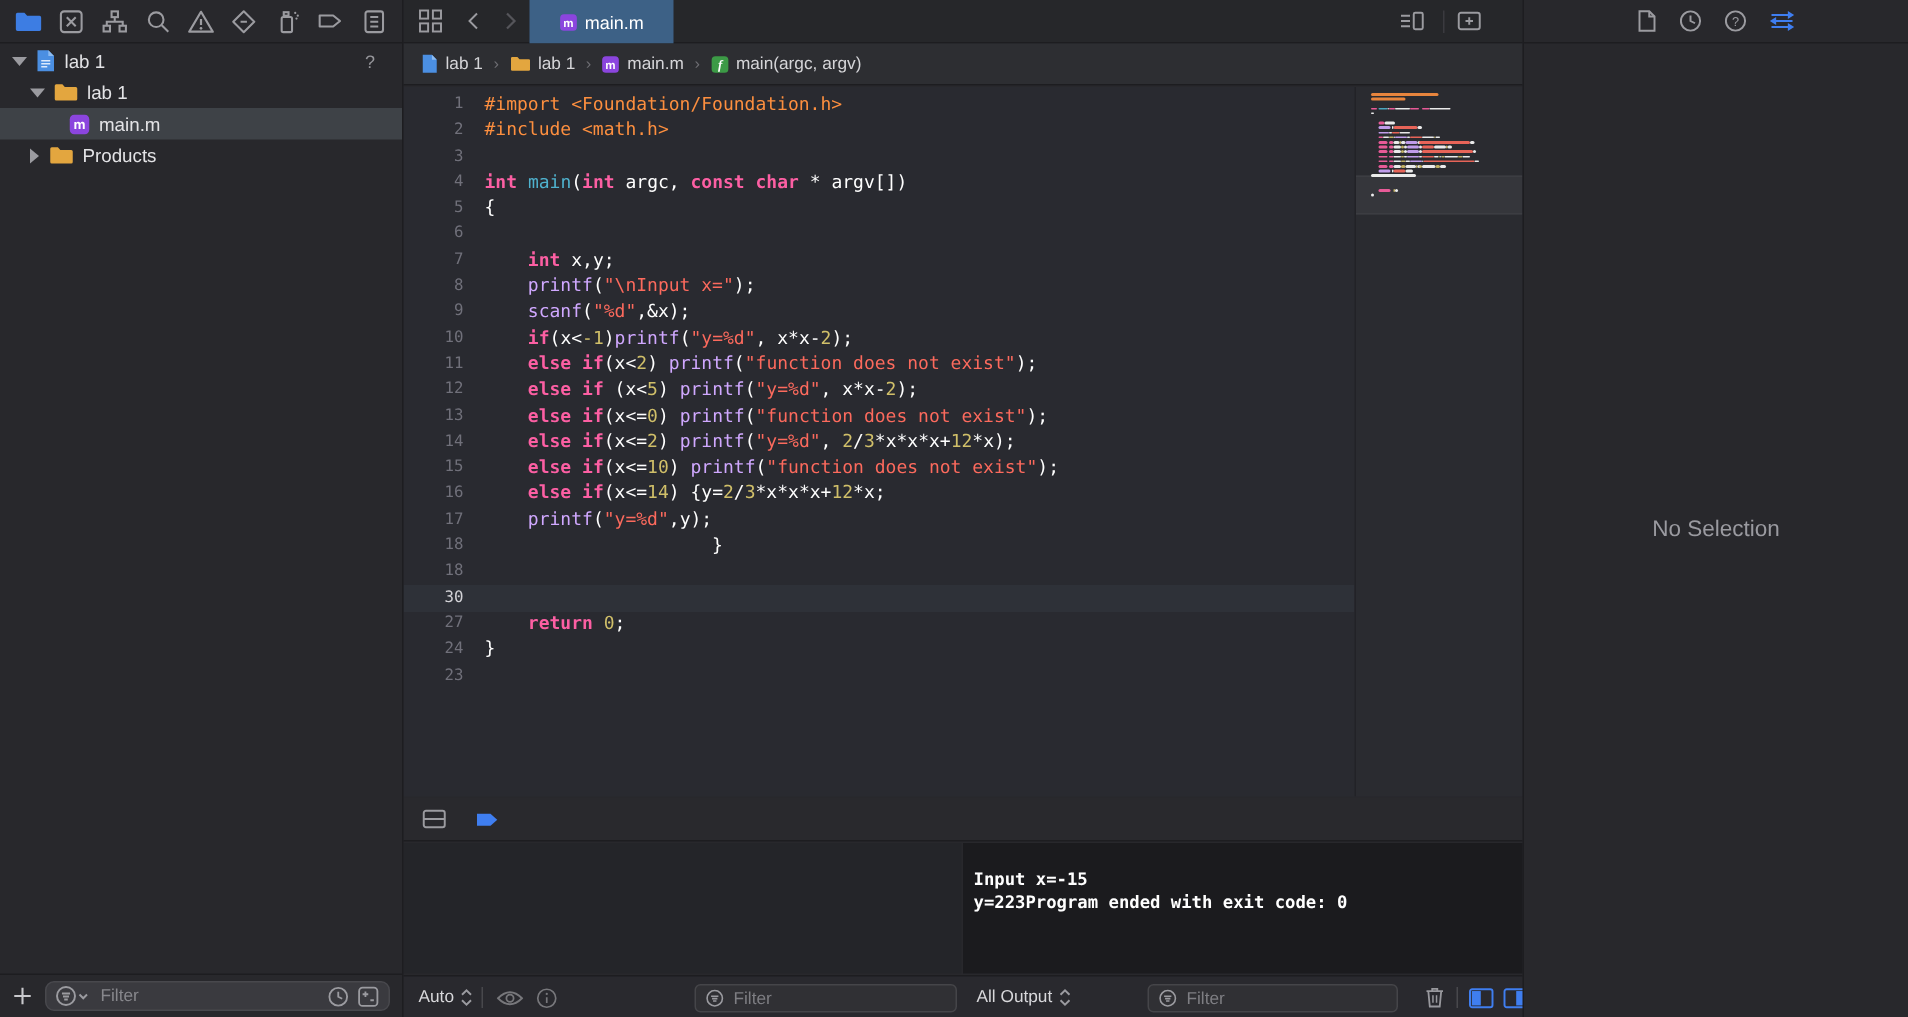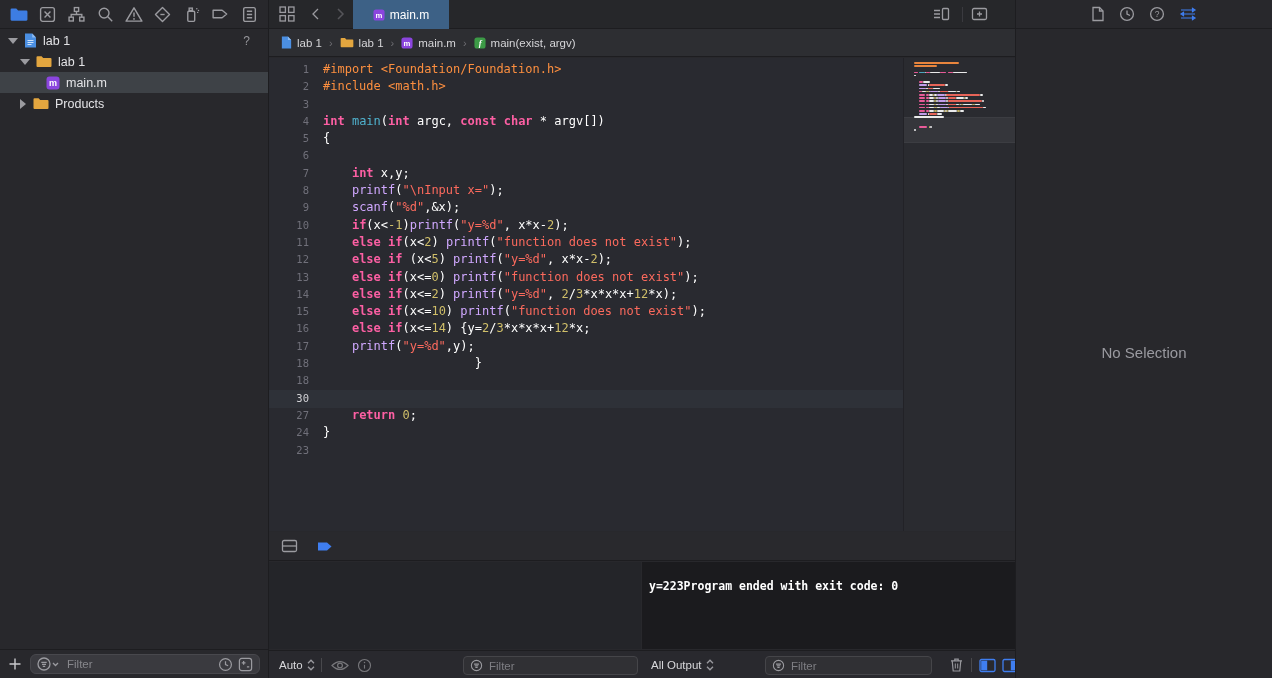--- a/index.html
+++ b/index.html
@@ -287,21 +287,21 @@
             <text x="7" y="10.2" text-anchor="middle" font-size="9" font-weight="bold" fill="#fff" font-family="Liberation Sans, sans-serif">m</text>
           </svg>
         <span>main.m</span>
       </span>
       <span class="jsep">›</span>
       <span class="jitem">
         <svg width="12" height="12" viewBox="0 0 14 14">
             <rect x="0.5" y="0.5" width="13" height="13" rx="3" fill="#3c9a46"></rect>
             <text x="7.2" y="10.6" text-anchor="middle" font-size="10" font-style="italic" font-weight="bold" fill="#fff" font-family="Liberation Serif, serif">f</text>
           </svg>
-        <span>main(exist, argv)</span>
+        <span>main(argc, argv)</span>
       </span>
     </div>
 
     <div class="editor">
       <div class="curline" style="top: 331.7px;"></div>
       <div class="gutter">
           <div class="ln">1</div>
           <div class="ln">2</div>
           <div class="ln">3</div>
           <div class="ln">4</div>
@@ -447,20 +447,21 @@
       <span>
         <svg width="18" height="15" viewBox="0 0 17 15">
             <path d="M1.5 3.5 H10.5 L15 7.5 L10.5 11.5 H1.5 Z" fill="#3f7ef0"></path>
           </svg>
       </span>
     </div>
 
     <div class="dbg-area">
       <div class="var-pane"></div>
       <div class="console">
+        <div>Input x=-15</div>
         <div>y=223Program ended with exit code: 0</div>
       </div>
     </div>
 
     <div class="bottom-bar">
       <div class="bb-item popup" style="left:10px;">
         <span>Auto</span>
         <svg width="8" height="12" viewBox="0 0 8 12">
             <path d="M1 4.2 L4 1.2 L7 4.2 M1 7.8 L4 10.8 L7 7.8" class="g" stroke-width="1.2"></path>
           </svg>

